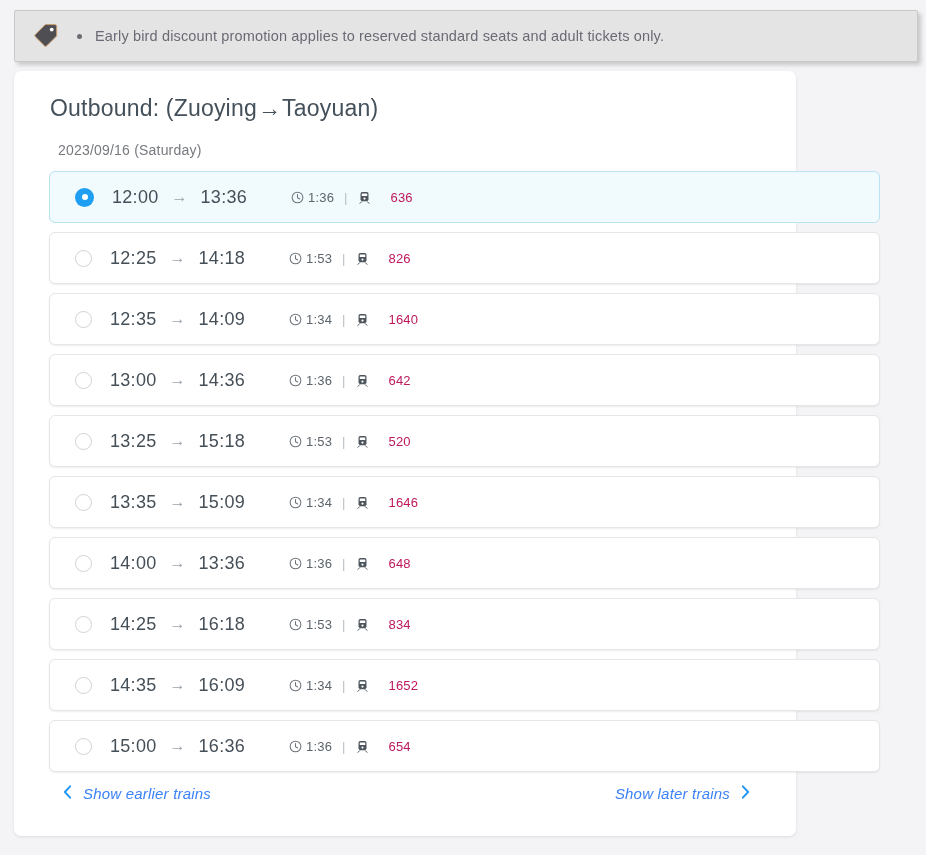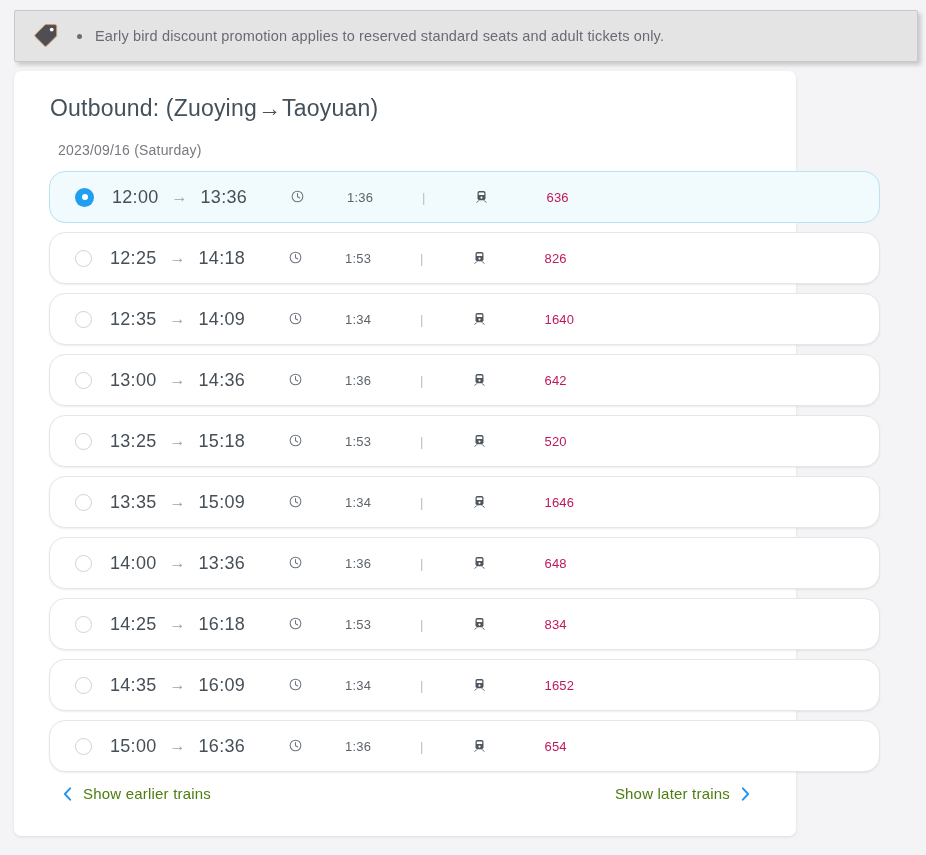--- a/index.html
+++ b/index.html
@@ -104,21 +104,21 @@
     left: 35px;
     top: 100px;
     width: 831px;
   }
   .train-row {
     position: relative;
     box-sizing: border-box;
     height: 52px;
     margin-bottom: 9px;
     border: 1px solid #e6e6e8;
-    border-radius: 16px;
+    border-radius: 6px;
     background: #ffffff;
     box-shadow: 0 1px 2px rgba(0,0,0,0.07);
     display: flex;
     align-items: center;
     cursor: pointer;
   }
   .train-row.selected {
     background: #f1fafd;
     border-color: #b9e2f2;
     box-shadow: none;
@@ -169,24 +169,23 @@
   }
   .time-arrow {
     color: #9aa1a8;
     font-size: 16px;
     margin: 0 13px;
     line-height: 1;
   }
 
   .meta {
     display: flex;
-    align-items: flex-start;
+    align-items: center;
     margin-left: 19px;
     white-space: nowrap;
-    gap: 39px;
   }
   .clock-icon, .train-icon {
     width: 13px;
     height: 13px;
     display: block;
     flex: 0 0 auto;
   }
   .meta-duration {
     font-size: 13px;
     color: #5c646c;
@@ -209,26 +208,26 @@
   .footer-nav {
     position: absolute;
     left: 36px;
     right: 36px;
     top: 714px;
     height: 26px;
   }
   .nav-link {
     position: absolute;
     display: flex;
-    align-items: center;
-    color: #4d7c0f;
+    color: #3b82f6;
     font-size: 15px;
     letter-spacing: 0.2px;
     cursor: pointer;
     white-space: nowrap;
+    font-style: italic;
   }
   .nav-earlier { left: 13px; top: 0; }
   .nav-later { right: 10px; top: 0; }
   .chev {
     width: 9px;
     height: 14px;
     display: block;
     flex: 0 0 auto;
   }
   .nav-earlier .chev { margin-right: 11px; }

